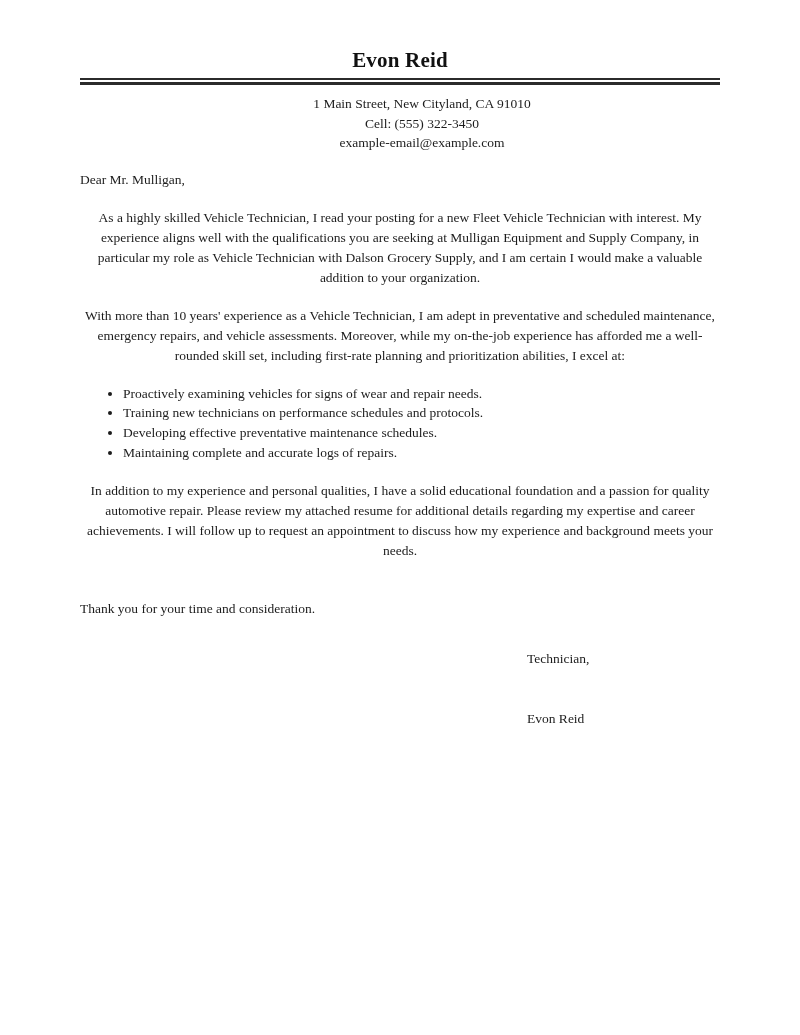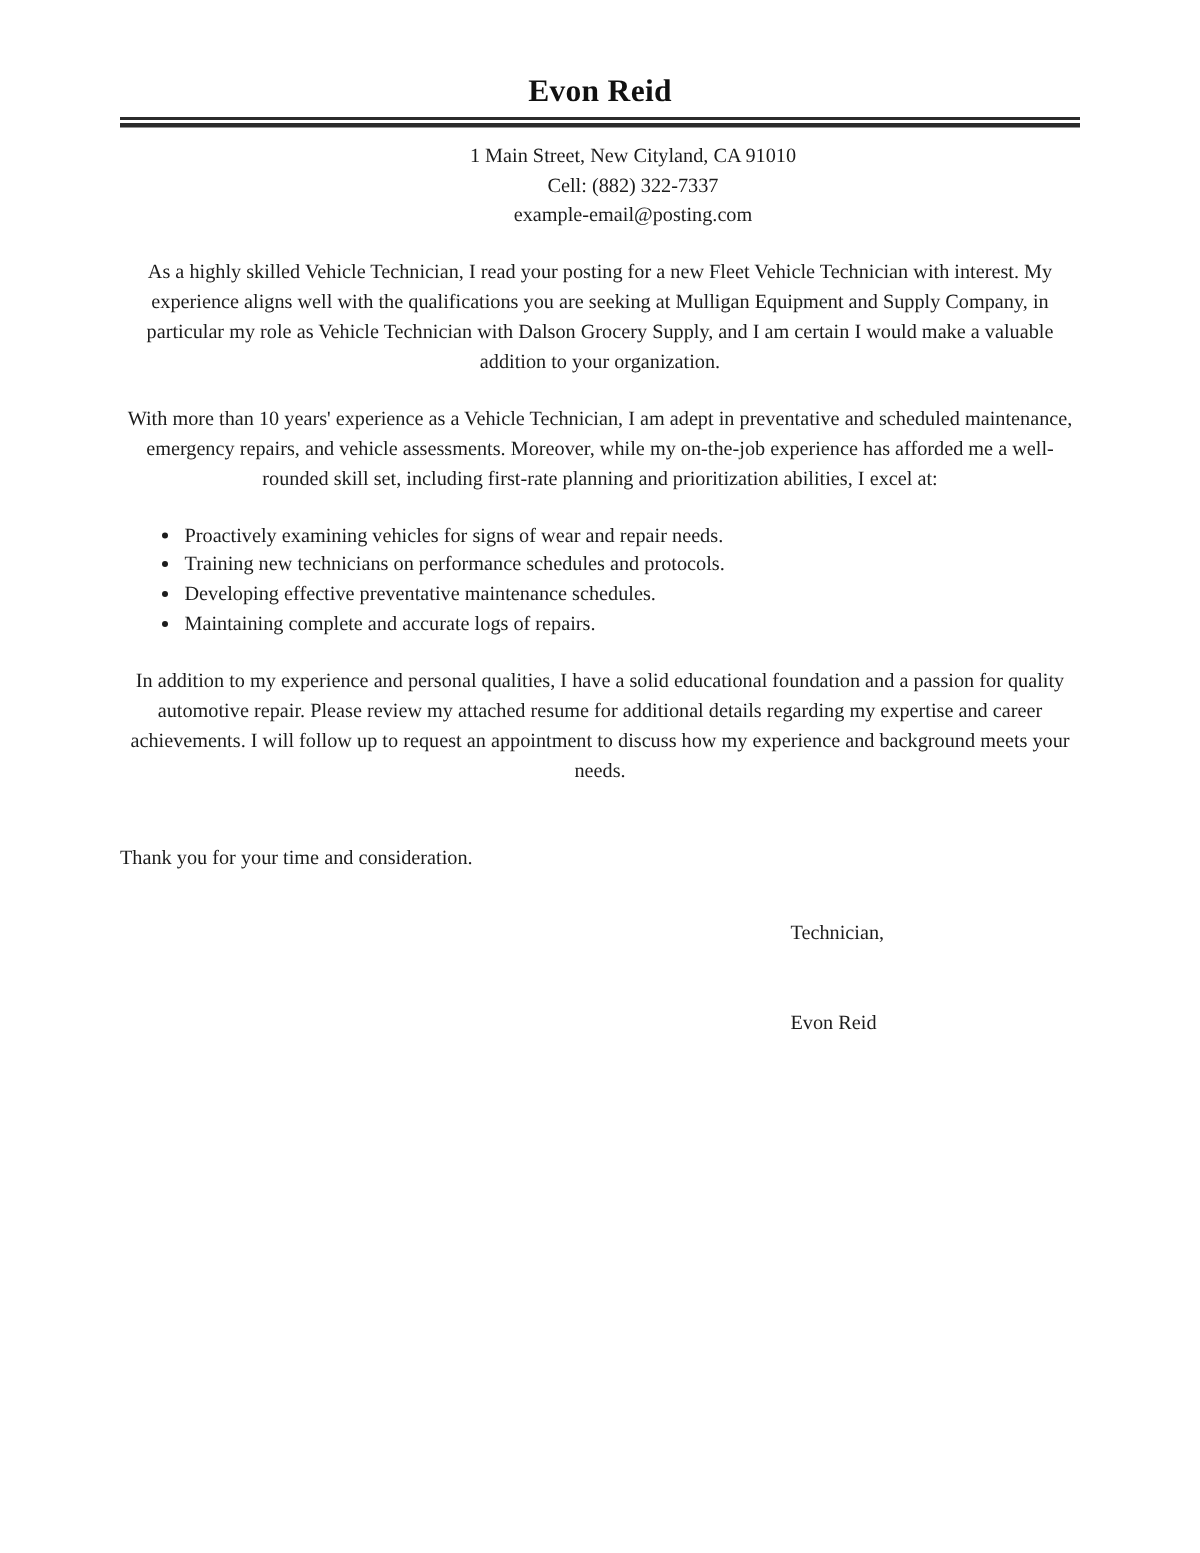--- a/index.html
+++ b/index.html
@@ -50,27 +50,28 @@
 </head>
 <body>
 
 <div class="page">
 
   <div class="header">
     <div class="doc-title">Evon Reid</div>
     <div class="double-rule"></div>
     <div class="contact">
       <div>1 Main Street, New Cityland, CA 91010</div>
-      <div>Cell: (882) 322-7337</div>
-      <div>example-email@posting.com</div>
+      <div>Cell: (555) 322-3450</div>
+      <div>example-email@example.com</div>
     </div>
   </div>
 
   <div class="body">
 
+    <div class="salutation">Dear Mr. Mulligan,</div>
 
     <div class="para">As a highly skilled Vehicle Technician, I read your posting for a new Fleet Vehicle Technician with interest. My experience aligns well with the qualifications you are seeking at Mulligan Equipment and Supply Company, in particular my role as Vehicle Technician with Dalson Grocery Supply, and I am certain I would make a valuable addition to your organization.</div>
 
     <div class="para">With more than 10 years' experience as a Vehicle Technician, I am adept in preventative and scheduled maintenance, emergency repairs, and vehicle assessments. Moreover, while my on-the-job experience has afforded me a well-rounded skill set, including first-rate planning and prioritization abilities, I excel at:</div>
 
     <ul class="bullet-list">
       <li>Proactively examining vehicles for signs of wear and repair needs.</li>
       <li>Training new technicians on performance schedules and protocols.</li>
       <li>Developing effective preventative maintenance schedules.</li>
       <li>Maintaining complete and accurate logs of repairs.</li>

